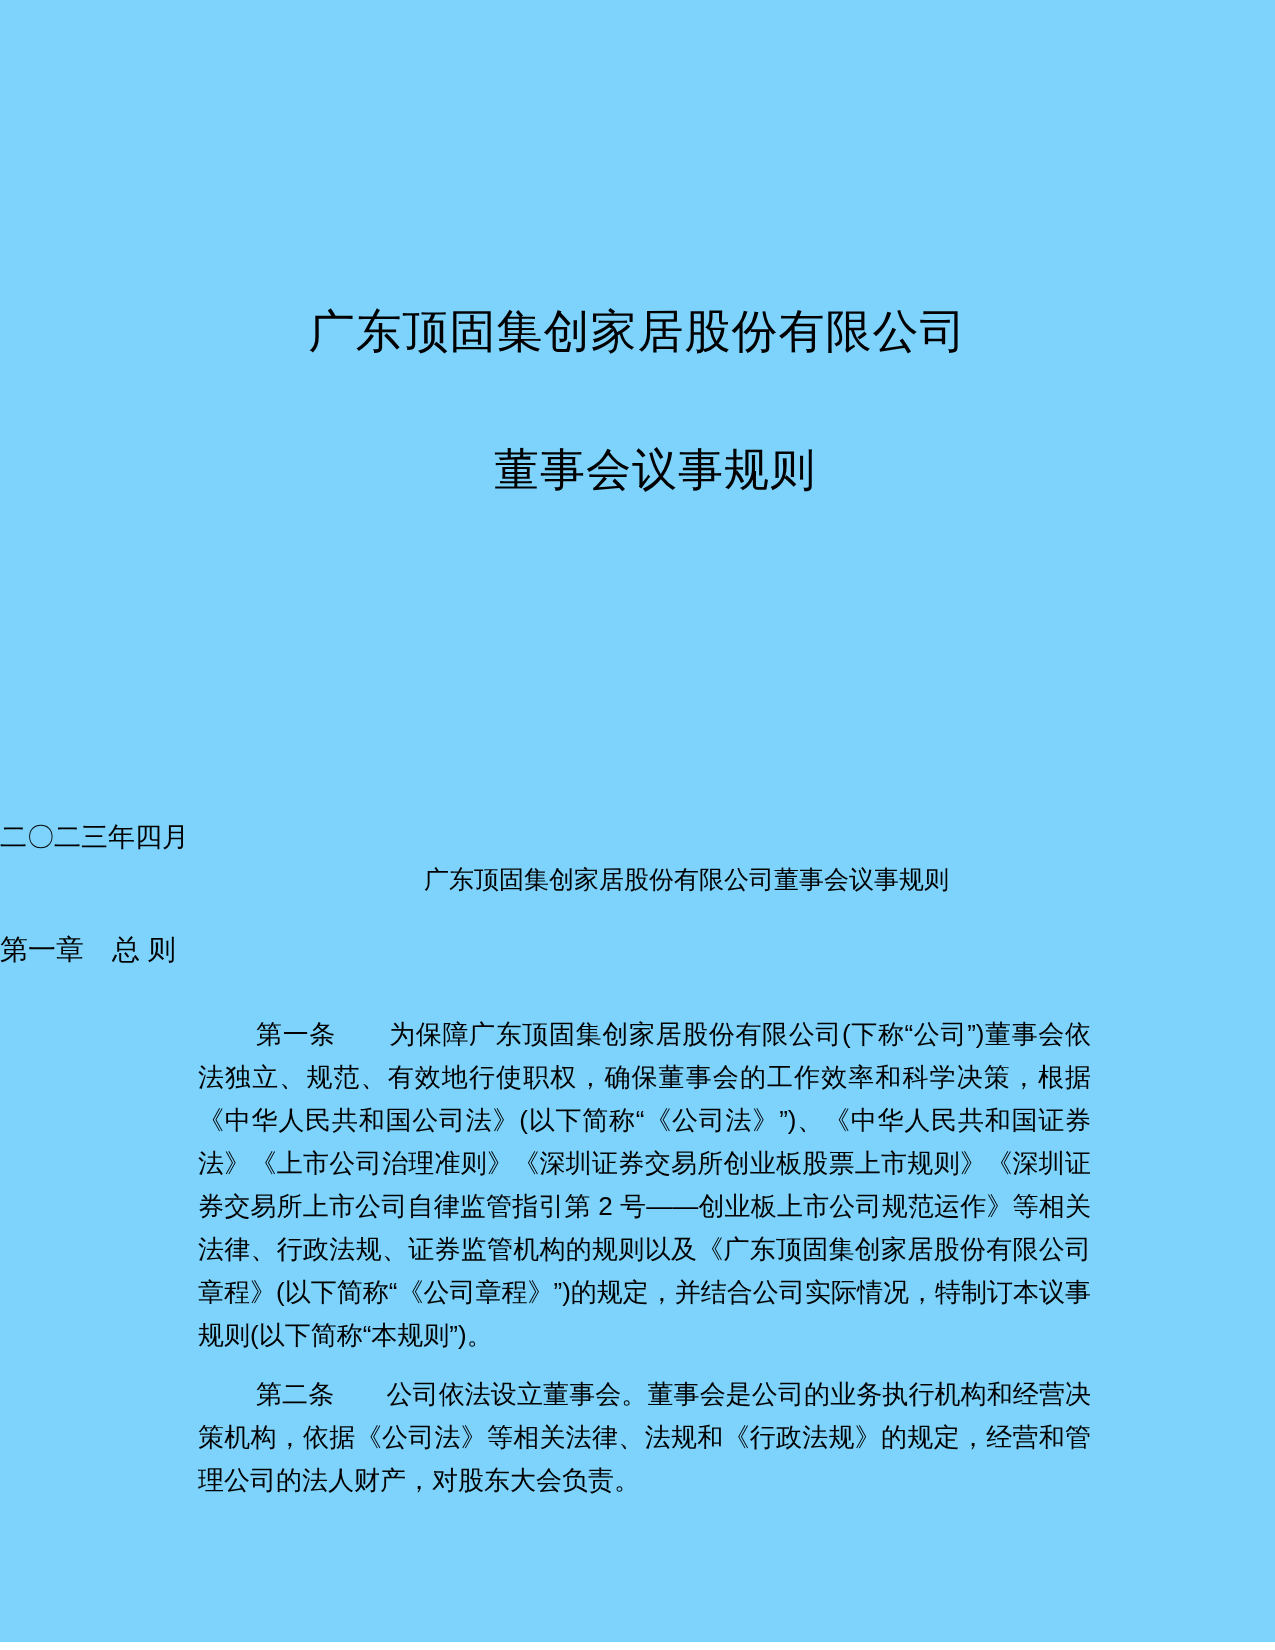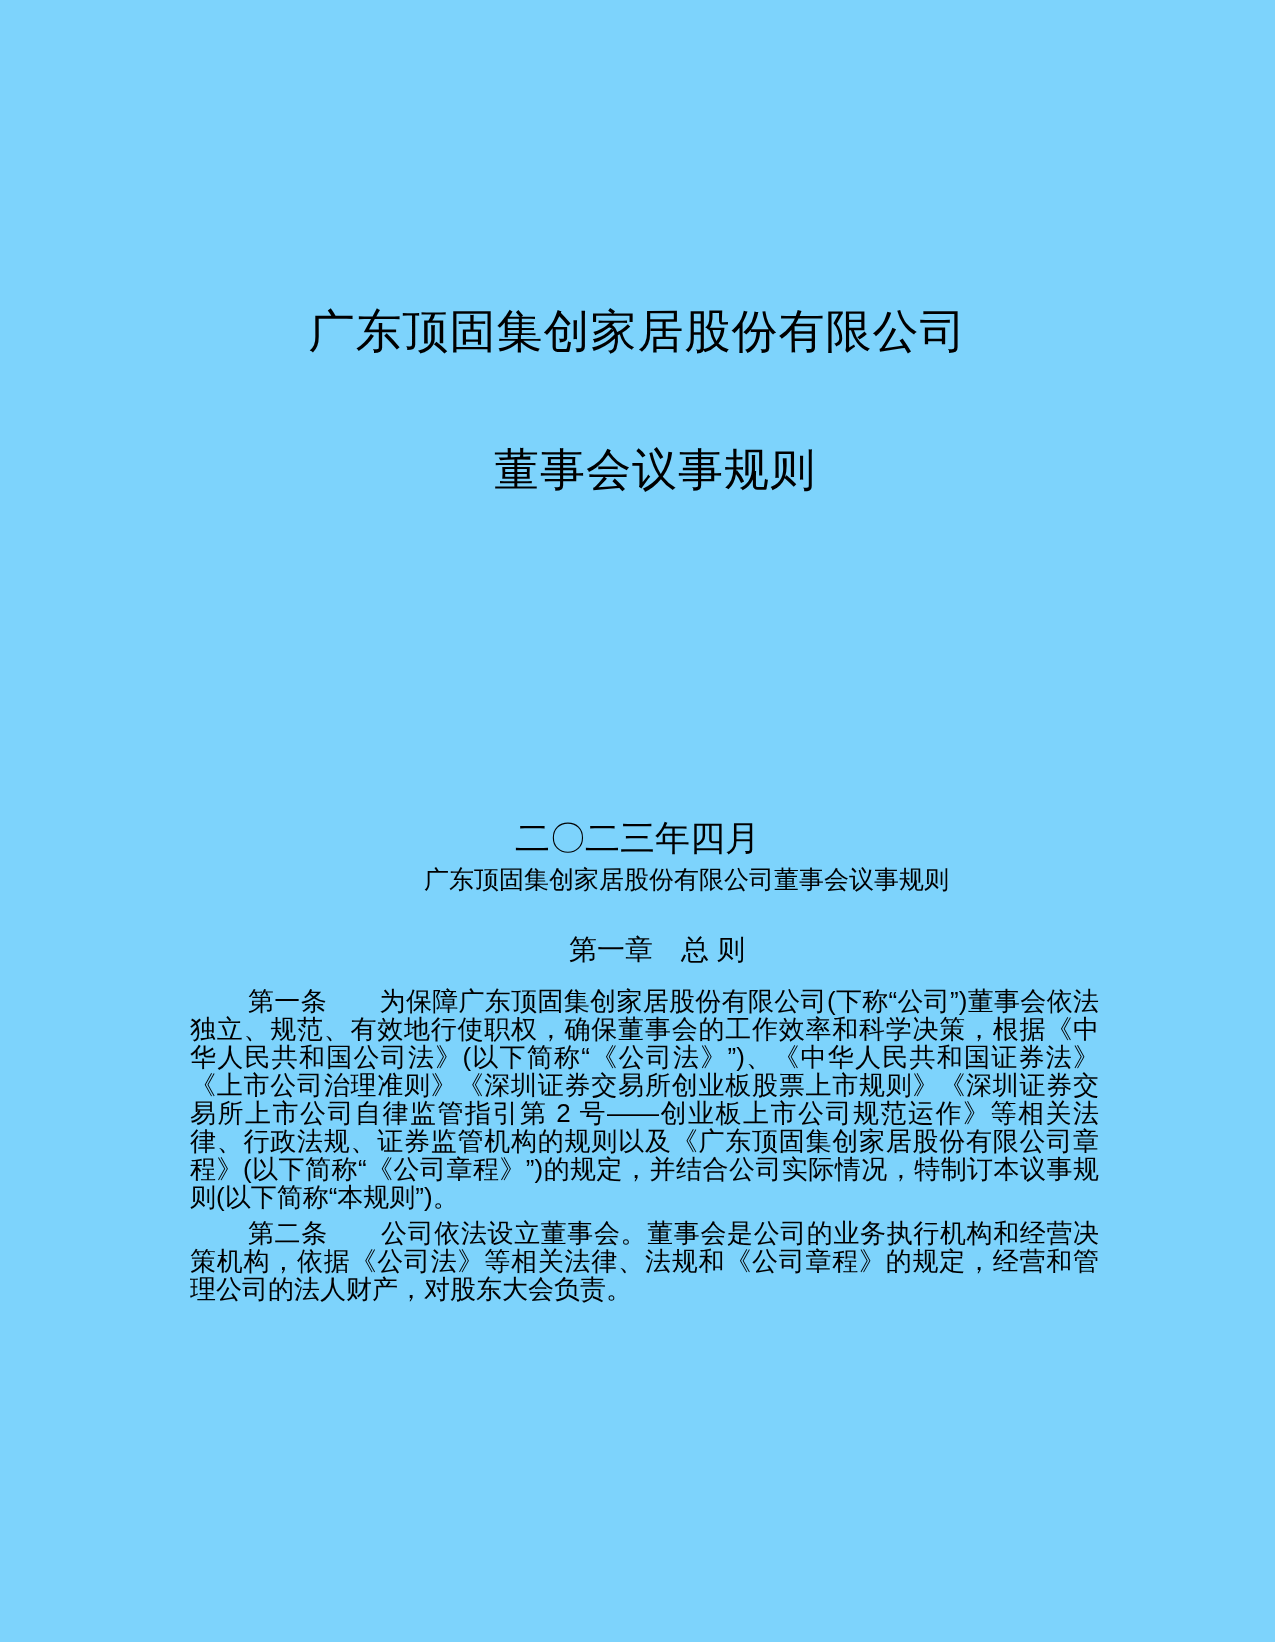--- a/index.html
+++ b/index.html
@@ -30,47 +30,46 @@
     margin: 83px 0 0 0;
     font-size: 45px;
     font-weight: normal;
     line-height: 56px;
     text-align: center;
     letter-spacing: 1px;
     padding-left: 35px;
   }
   .cover-date {
     margin-top: 323px;
-    font-size: 35px;
+    font-size: 27px;
     line-height: 33px;
-    text-align: center;
+    text-align: left;
   }
   .page-header {
     margin-top: 10px;
     font-size: 25px;
     line-height: 30px;
     text-align: center;
     
     padding-left: 98px;
   }
   .chapter-heading {
-    margin: 39px 0 0 0;
+    margin: 39px 0 18px 0;
     font-size: 28px;
     font-weight: normal;
     line-height: 34px;
-    text-align: center;
-    padding-left: 39px;
+    text-align: left;
   }
   .body-block {
     padding: 12px 168px 0 182px;
   }
   .article {
-    margin: 8px;
+    margin: 16px;
     font-size: 26px;
-    line-height: 28px;
+    line-height: 43px;
     text-align: justify;
     text-justify: inter-ideograph;
     text-indent: 58px;
   }
 </style>
 </head>
 <body>
 
 <div class="page">
   <h1 class="cover-title">广东顶固集创家居股份有限公司</h1>
@@ -78,15 +77,15 @@
   <h2 class="cover-subtitle">董事会议事规则</h2>
 
   <div class="cover-date">二〇二三年四月</div>
 
   <div class="page-header">广东顶固集创家居股份有限公司董事会议事规则</div>
 
   <div class="chapter-heading">第一章　总 则</div>
 
   <div class="body-block">
     <p class="article">第一条　　为保障广东顶固集创家居股份有限公司(下称“公司”)董事会依法独立、规范、有效地行使职权，确保董事会的工作效率和科学决策，根据《中华人民共和国公司法》(以下简称“《公司法》”)、《中华人民共和国证券法》《上市公司治理准则》《深圳证券交易所创业板股票上市规则》《深圳证券交易所上市公司自律监管指引第 2 号——创业板上市公司规范运作》等相关法律、行政法规、证券监管机构的规则以及《广东顶固集创家居股份有限公司章程》(以下简称“《公司章程》”)的规定，并结合公司实际情况，特制订本议事规则(以下简称“本规则”)。</p>
-    <p class="article">第二条　　公司依法设立董事会。董事会是公司的业务执行机构和经营决策机构，依据《公司法》等相关法律、法规和《公司章程》的规定，经营和管理公司的法人财产，对股东大会负责。</p>
+    <p class="article">第二条　　公司依法设立董事会。董事会是公司的业务执行机构和经营决策机构，依据《公司法》等相关法律、法规和《行政法规》的规定，经营和管理公司的法人财产，对股东大会负责。</p>
   </div>
 </div>
 
 </body></html>

